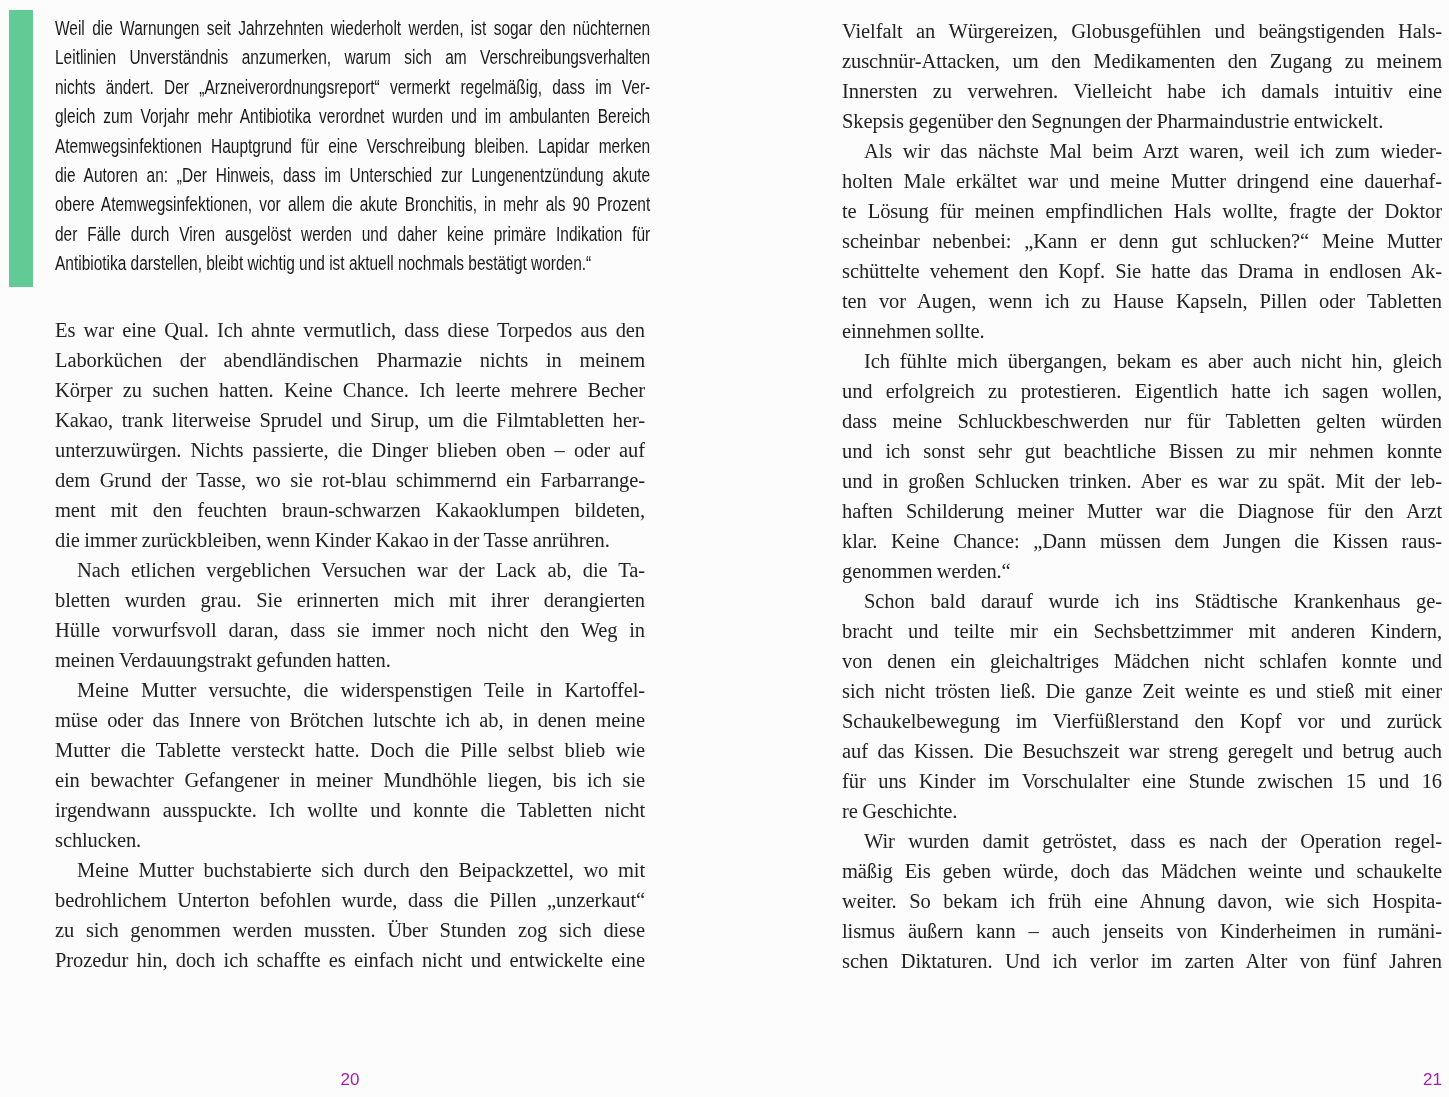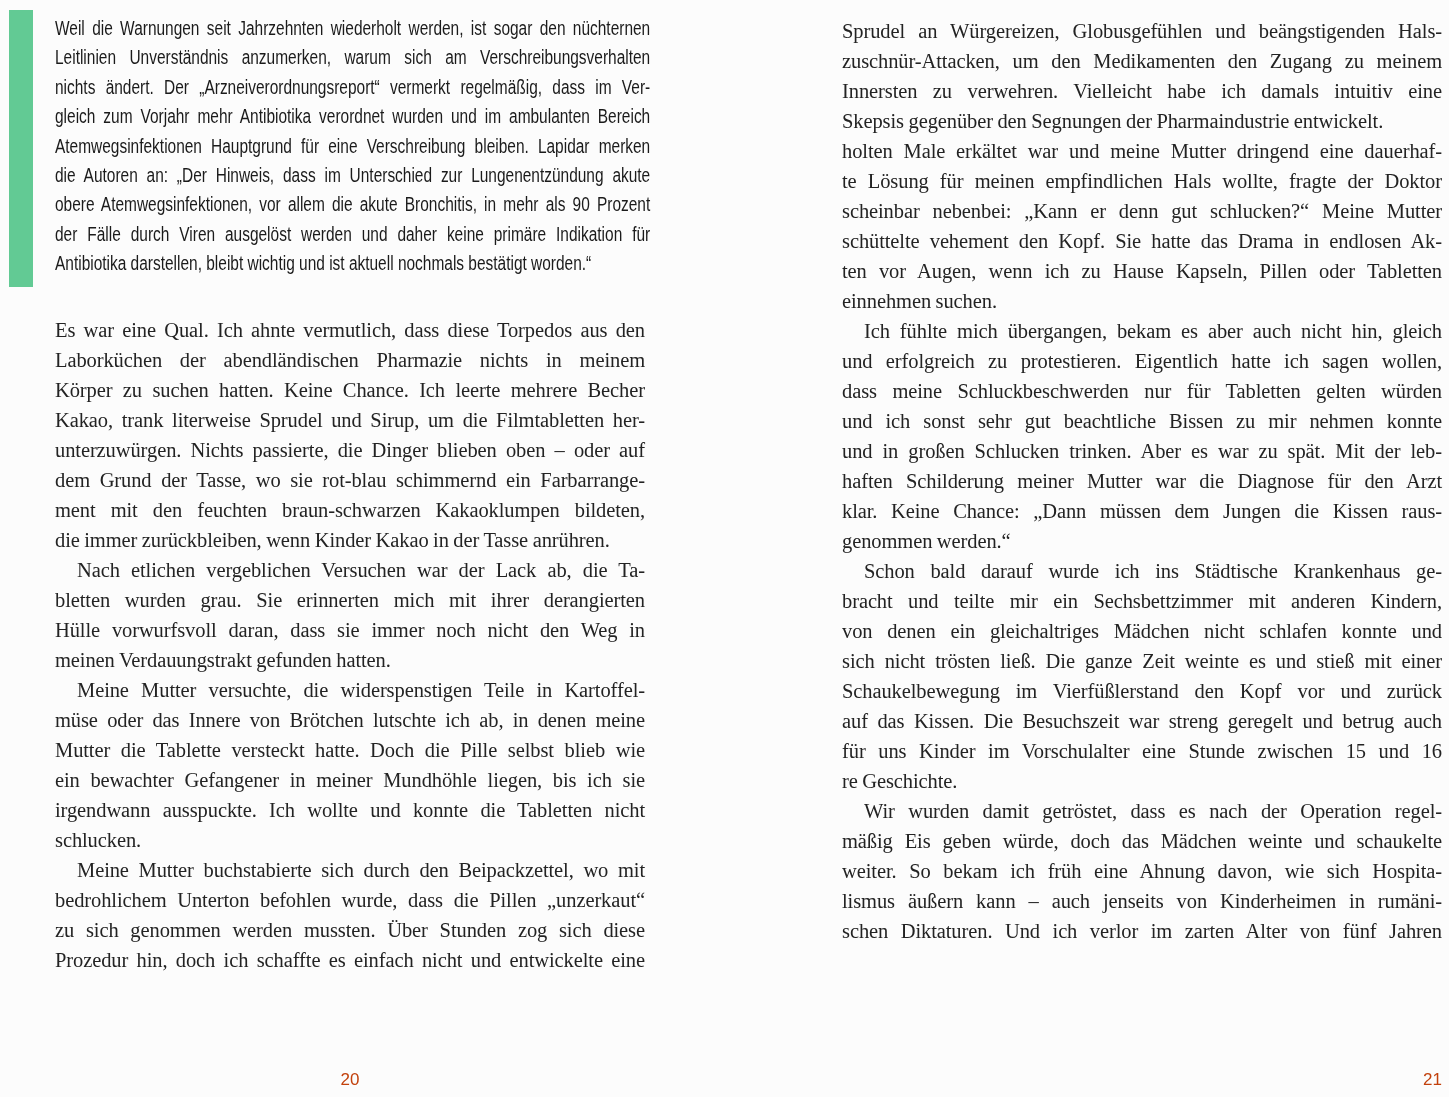--- a/index.html
+++ b/index.html
@@ -56,21 +56,21 @@
   .line.indent { text-indent: 22px; }
   .para { margin: 0; }
 
   
   .folio {
     position: absolute;
     top: 1070px;
     text-align: center;
     font-family: "Liberation Sans", sans-serif;
     font-size: 17px;
-    color: #c2410c;
+    color: #a21caf;
   }
   .folio-left  { left: 55px;  width: 590px; }
   .folio-right { left: 842px; width: 600px; text-align: right; }
 </style>
 </head>
 <body>
 
 <div class="spread">
 
   <div>
@@ -117,32 +117,33 @@
           <div class="line">zu sich genommen werden mussten. Über Stunden zog sich diese</div>
           <div class="line">Prozedur hin, doch ich schaffte es einfach nicht und entwickelte eine</div>
         </div>
       </div>
     <div class="folio folio-left">20</div>
   </div>
 
   <div>
     <div class="body-col body-right">
         <div class="para">
-          <div class="line">Sprudel an Würgereizen, Globusgefühlen und beängstigenden Hals-</div>
+          <div class="line">Vielfalt an Würgereizen, Globusgefühlen und beängstigenden Hals-</div>
           <div class="line">zuschnür-Attacken, um den Medikamenten den Zugang zu meinem</div>
           <div class="line">Innersten zu verwehren. Vielleicht habe ich damals intuitiv eine</div>
           <div class="line last">Skepsis gegenüber den Segnungen der Pharmaindustrie entwickelt.</div>
         </div>
         <div class="para">
+          <div class="line indent">Als wir das nächste Mal beim Arzt waren, weil ich zum wieder-</div>
           <div class="line">holten Male erkältet war und meine Mutter dringend eine dauerhaf-</div>
           <div class="line">te Lösung für meinen empfindlichen Hals wollte, fragte der Doktor</div>
           <div class="line">scheinbar nebenbei: „Kann er denn gut schlucken?“ Meine Mutter</div>
           <div class="line">schüttelte vehement den Kopf. Sie hatte das Drama in endlosen Ak-</div>
           <div class="line">ten vor Augen, wenn ich zu Hause Kapseln, Pillen oder Tabletten</div>
-          <div class="line last">einnehmen suchen.</div>
+          <div class="line last">einnehmen sollte.</div>
         </div>
         <div class="para">
           <div class="line indent">Ich fühlte mich übergangen, bekam es aber auch nicht hin, gleich</div>
           <div class="line">und erfolgreich zu protestieren. Eigentlich hatte ich sagen wollen,</div>
           <div class="line">dass meine Schluckbeschwerden nur für Tabletten gelten würden</div>
           <div class="line">und ich sonst sehr gut beachtliche Bissen zu mir nehmen konnte</div>
           <div class="line">und in großen Schlucken trinken. Aber es war zu spät. Mit der leb-</div>
           <div class="line">haften Schilderung meiner Mutter war die Diagnose für den Arzt</div>
           <div class="line">klar. Keine Chance: „Dann müssen dem Jungen die Kissen raus-</div>
           <div class="line last">genommen werden.“</div>

